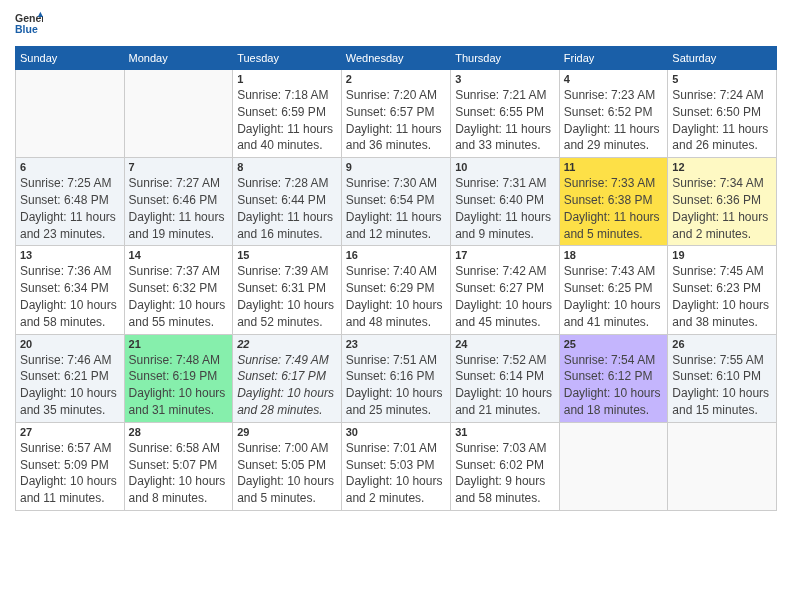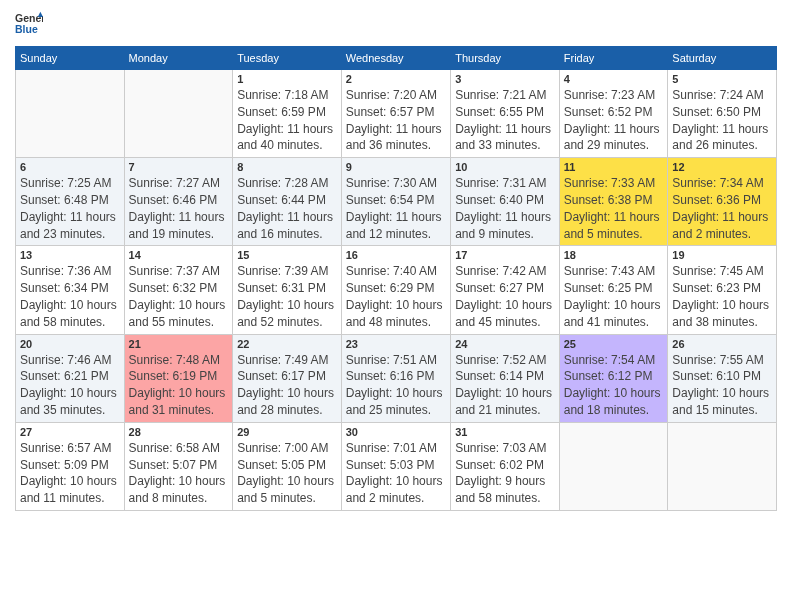--- a/index.html
+++ b/index.html
@@ -180,21 +180,21 @@
             <div class="day-info">Sunrise: 7:31 AM
 Sunset: 6:40 PM
 Daylight: 11 hours and 9 minutes.</div>
           </td>
           <td style="background: #fde047;">
             <span class="day-num">11</span>
             <div class="day-info">Sunrise: 7:33 AM
 Sunset: 6:38 PM
 Daylight: 11 hours and 5 minutes.</div>
           </td>
-          <td style="background: #fde047;">
+          <td style="background: #fef9c3;">
             <span class="day-num">12</span>
             <div class="day-info">Sunrise: 7:34 AM
 Sunset: 6:36 PM
 Daylight: 11 hours and 2 minutes.</div>
           </td>
         </tr>
         <tr>
           <td>
             <span class="day-num">13</span>
             <div class="day-info">Sunrise: 7:36 AM
@@ -238,27 +238,27 @@
 Daylight: 10 hours and 38 minutes.</div>
           </td>
         </tr>
         <tr>
           <td style="background: rgb(240, 244, 248);">
             <span class="day-num">20</span>
             <div class="day-info">Sunrise: 7:46 AM
 Sunset: 6:21 PM
 Daylight: 10 hours and 35 minutes.</div>
           </td>
-          <td style="background: #fca5a5;">
+          <td style="background: #86efac;">
             <span class="day-num">21</span>
             <div class="day-info">Sunrise: 7:48 AM
 Sunset: 6:19 PM
 Daylight: 10 hours and 31 minutes.</div>
           </td>
-          <td style="background: rgb(240, 244, 248);">
+          <td style="background: rgb(240, 244, 248); font-style: italic;">
             <span class="day-num">22</span>
             <div class="day-info">Sunrise: 7:49 AM
 Sunset: 6:17 PM
 Daylight: 10 hours and 28 minutes.</div>
           </td>
           <td style="background: rgb(240, 244, 248);">
             <span class="day-num">23</span>
             <div class="day-info">Sunrise: 7:51 AM
 Sunset: 6:16 PM
 Daylight: 10 hours and 25 minutes.</div>

